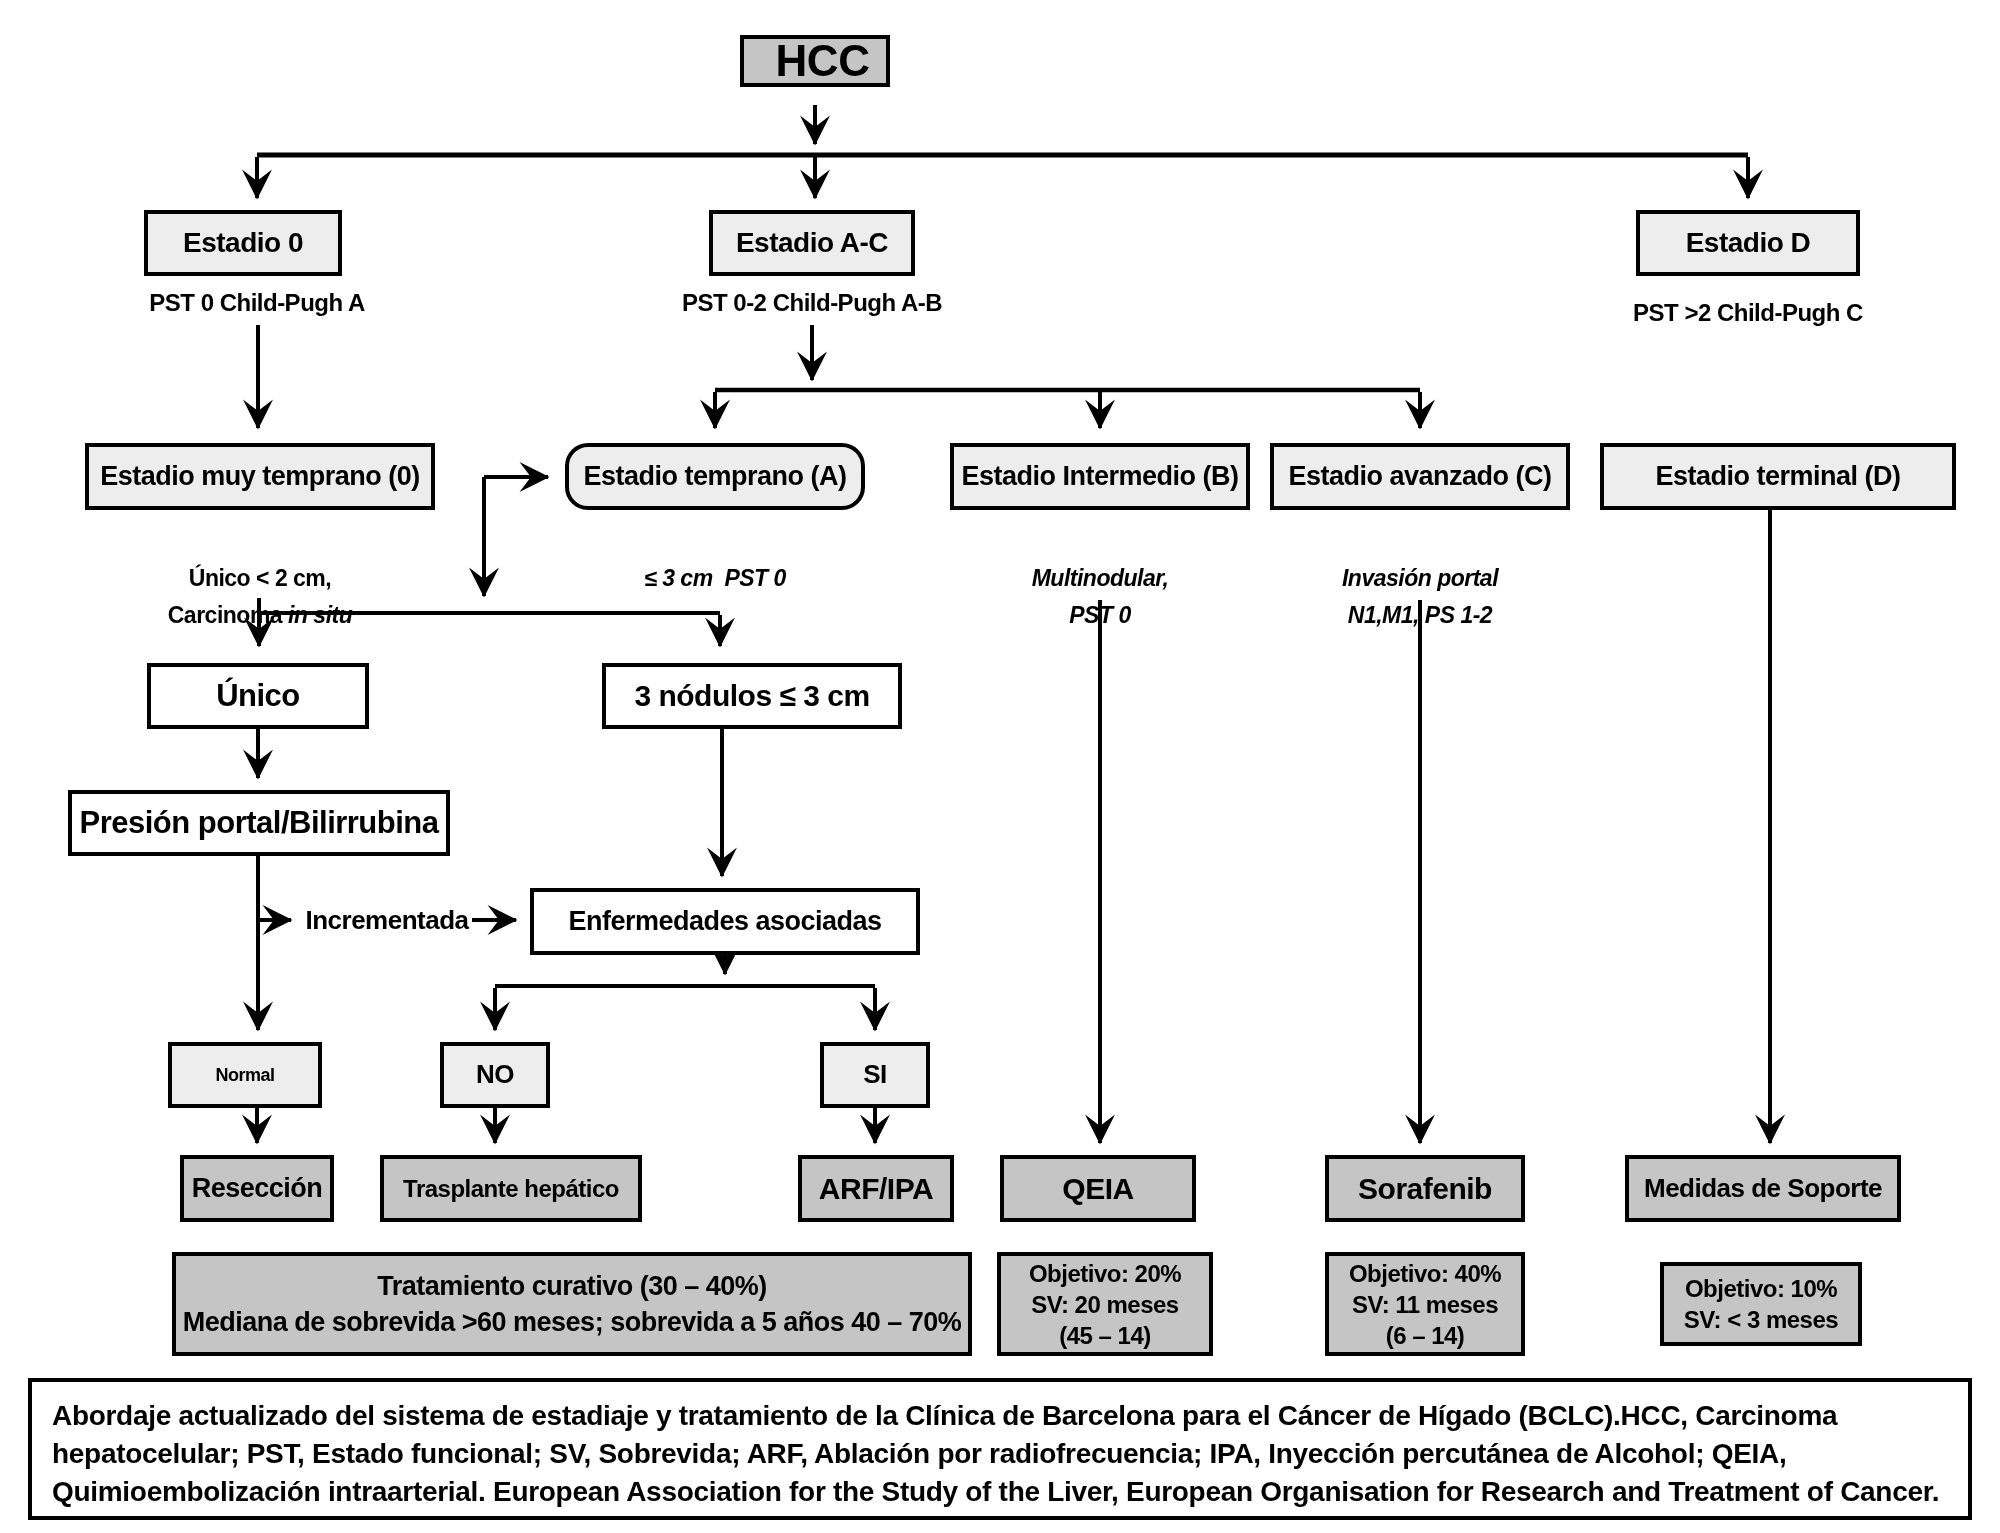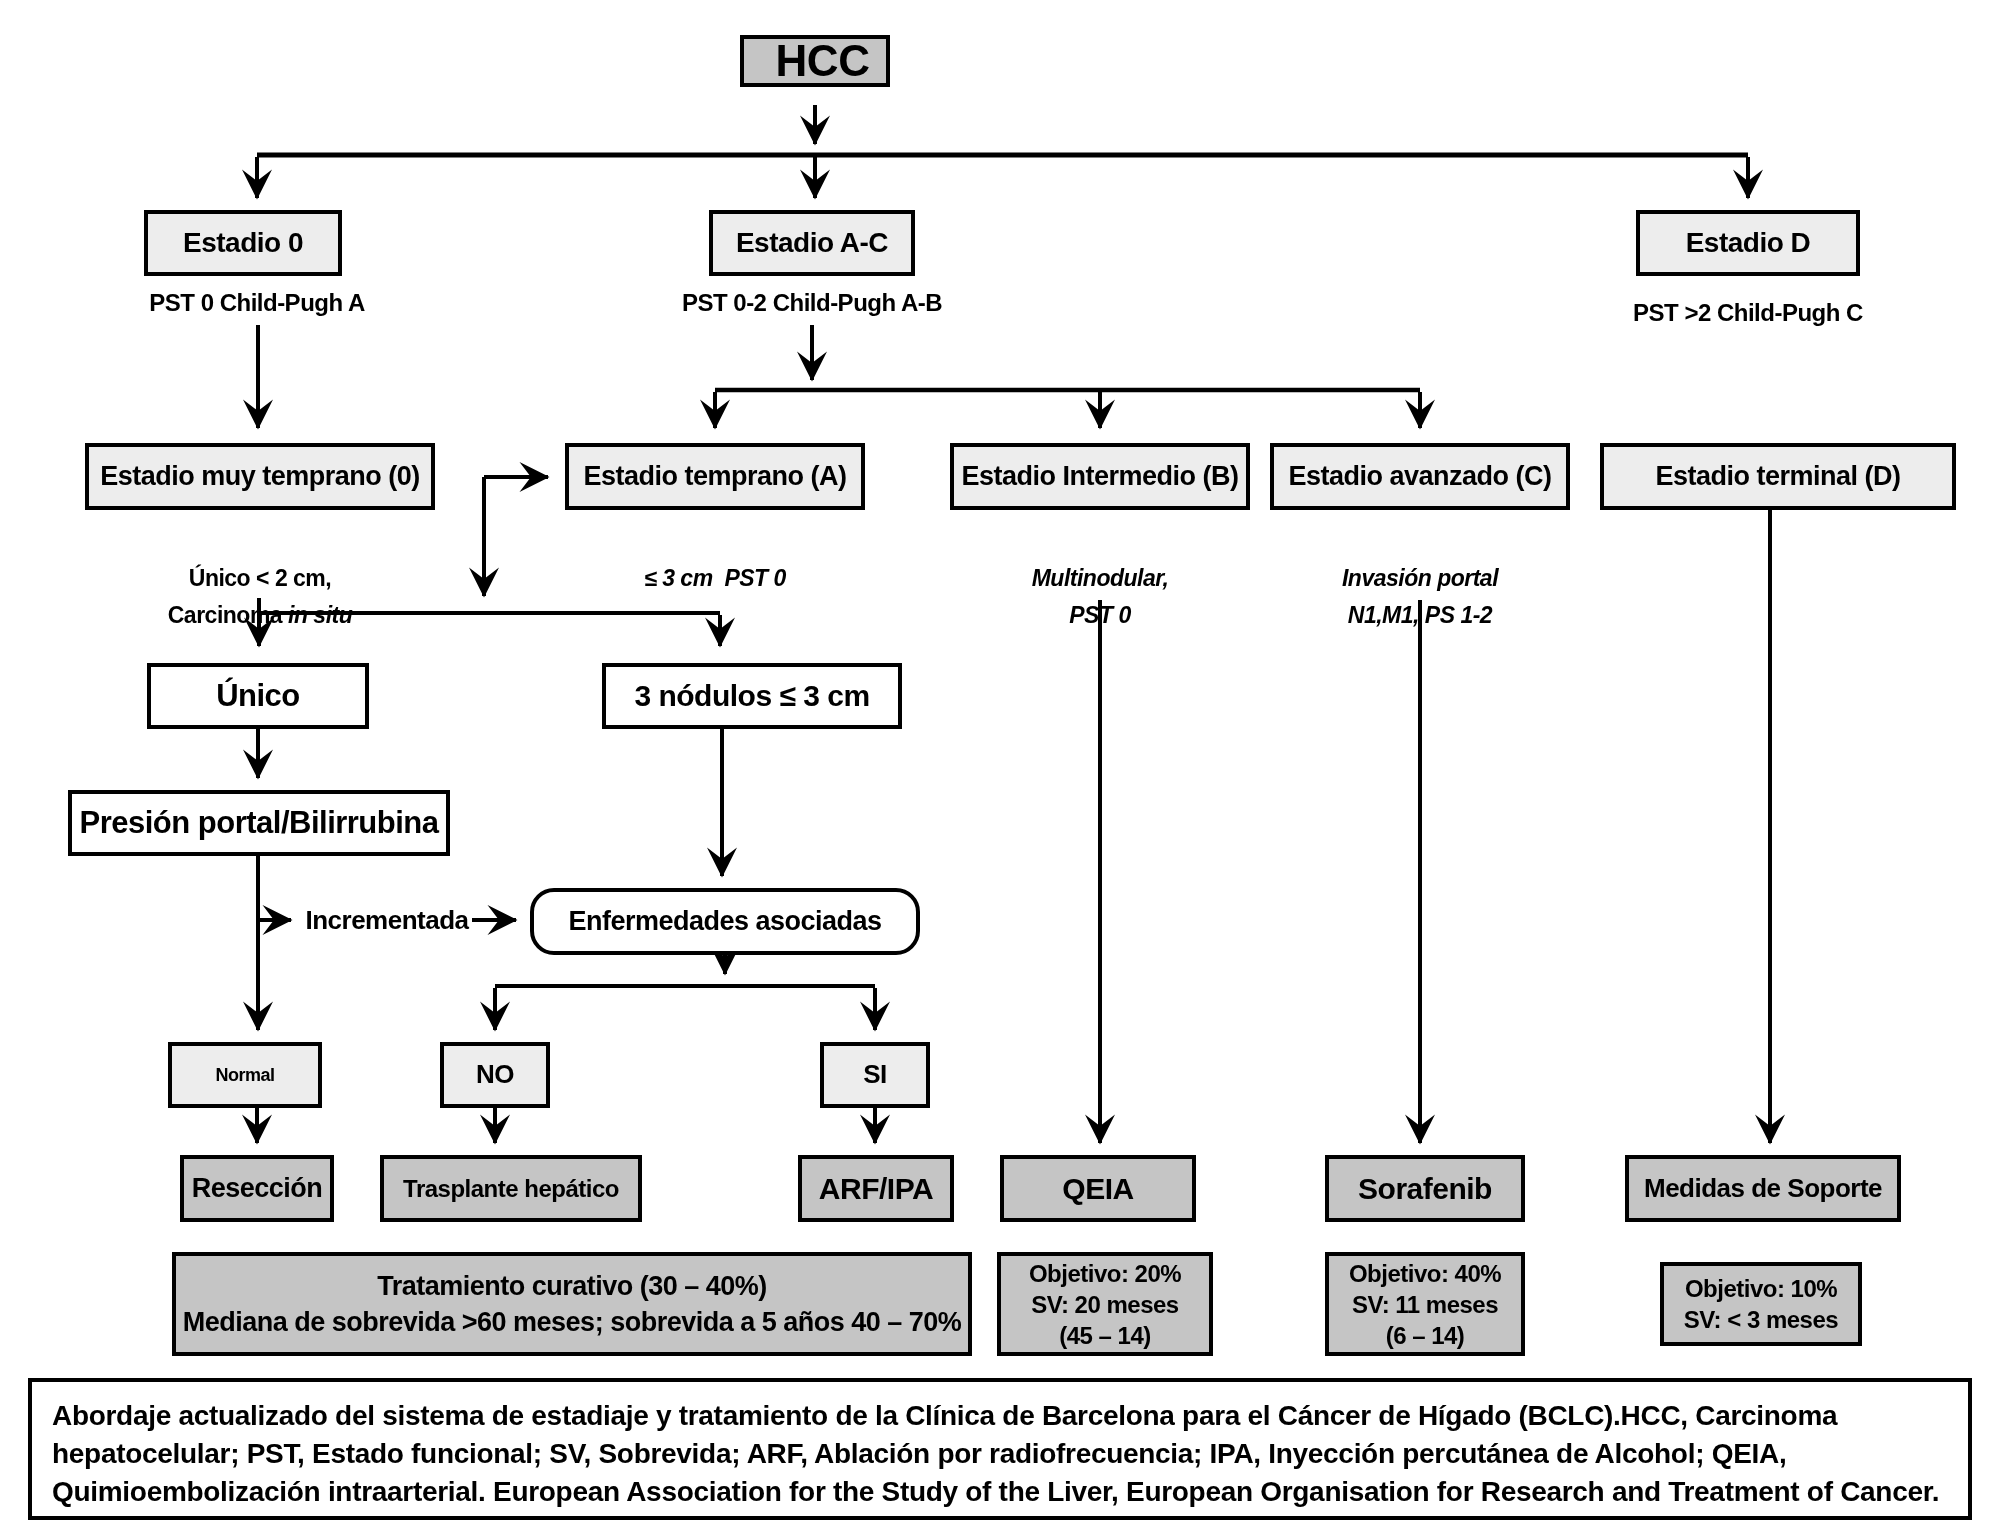--- a/index.html
+++ b/index.html
@@ -93,21 +93,21 @@
 
   <div class="bx light" style="left:144px;top:210px;width:198px;height:66px;font-size:28px;">Estadio 0</div>
   <div class="bx light" style="left:709px;top:210px;width:206px;height:66px;font-size:28px;">Estadio A-C</div>
   <div class="bx light" style="left:1636px;top:210px;width:224px;height:66px;font-size:28px;">Estadio D</div>
 
   <div class="lbl" style="left:107px;top:289px;width:300px;font-size:24px;">PST 0 Child-Pugh A</div>
   <div class="lbl" style="left:662px;top:289px;width:300px;font-size:24px;">PST 0-2 Child-Pugh A-B</div>
   <div class="lbl" style="left:1598px;top:299px;width:300px;font-size:24px;">PST &gt;2 Child-Pugh C</div>
 
   <div class="bx light" style="left:85px;top:443px;width:350px;height:67px;font-size:27px;">Estadio muy temprano (0)</div>
-  <div class="bx light" style="left:565px;top:443px;width:300px;height:67px;font-size:27px;">Estadio temprano (A)</div>
+  <div class="bx light" style="left:565px;top:443px;width:300px;height:67px;font-size:27px;border-radius:23px;">Estadio temprano (A)</div>
   <div class="bx light" style="left:950px;top:443px;width:300px;height:67px;font-size:27px;">Estadio Intermedio (B)</div>
   <div class="bx light" style="left:1270px;top:443px;width:300px;height:67px;font-size:27px;">Estadio avanzado (C)</div>
   <div class="bx light" style="left:1600px;top:443px;width:356px;height:67px;font-size:27px;">Estadio terminal (D)</div>
 
   <div class="lbl sub" style="left:80px;top:525px;width:360px;">
     <div>Único &lt; 2 cm,</div>
     <div><span>Carcinoma </span><span class="it">in situ</span></div>
   </div>
   <div class="lbl sub it" style="left:535px;top:525px;width:360px;">
     <div class="pre">≤ 3 cm  PST 0</div>
@@ -118,21 +118,21 @@
   </div>
   <div class="lbl sub it" style="left:1240px;top:525px;width:360px;">
     <div>Invasión portal</div>
     <div>N1,M1, PS 1-2</div>
   </div>
 
   <div class="bx white" style="left:147px;top:663px;width:222px;height:66px;font-size:31px;">Único</div>
   <div class="bx white" style="left:570px;top:663px;width:300px;height:66px;font-size:30px;margin-left:32px;">3 nódulos ≤ 3 cm</div>
   <div class="bx white" style="left:68px;top:790px;width:382px;height:66px;font-size:31px;">Presión portal/Bilirrubina</div>
   <div class="lbl" style="left:302px;top:905px;width:170px;font-size:26px;">Incrementada</div>
-  <div class="bx white" style="left:530px;top:888px;width:390px;height:67px;font-size:27px;border-radius:24px;">Enfermedades asociadas</div>
+  <div class="bx white" style="left:530px;top:888px;width:390px;height:67px;font-size:27px;">Enfermedades asociadas</div>
   <div class="bx light" style="left:168px;top:1042px;width:154px;height:66px;font-size:18px;">Normal</div>
   <div class="bx light" style="left:440px;top:1042px;width:110px;height:66px;font-size:26px;">NO</div>
   <div class="bx light" style="left:820px;top:1042px;width:110px;height:66px;font-size:26px;">SI</div>
 
   <div class="bx dark" style="left:180px;top:1155px;width:154px;height:67px;font-size:27px;">Resección</div>
   <div class="bx dark" style="left:380px;top:1155px;width:262px;height:67px;font-size:24px;">Trasplante hepático</div>
   <div class="bx dark" style="left:798px;top:1155px;width:156px;height:67px;font-size:30px;">ARF/IPA</div>
   <div class="bx dark" style="left:1000px;top:1155px;width:196px;height:67px;font-size:30px;">QEIA</div>
   <div class="bx dark" style="left:1325px;top:1155px;width:200px;height:67px;font-size:30px;">Sorafenib</div>
   <div class="bx dark" style="left:1625px;top:1155px;width:276px;height:67px;font-size:26px;">Medidas de Soporte</div>

